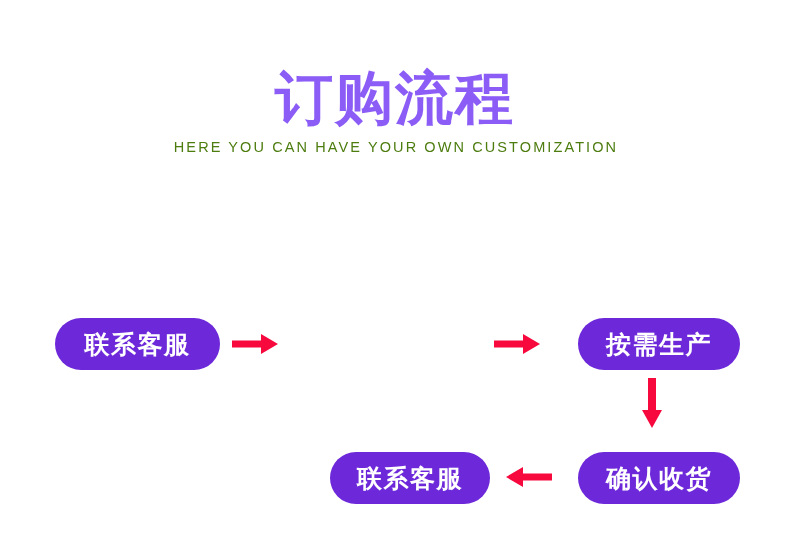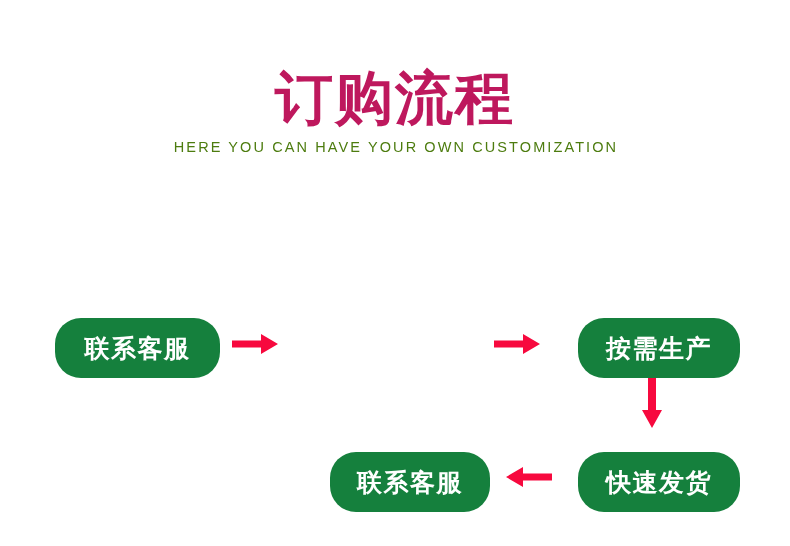--- a/index.html
+++ b/index.html
@@ -27,21 +27,21 @@
     top: 66px;
     left: 0;
     width: 790px;
     text-align: center;
   }
 
   .title-cn {
     font-size: 58px;
     line-height: 64px;
     font-weight: bold;
-    color: #be185d;
+    color: #8b5cf6;
     letter-spacing: 2px;
     margin: 0;
     font-family: "Liberation Sans", "DejaVu Sans", sans-serif;
   }
 
   .subtitle-cn {
     font-size: 31px;
     line-height: 42px;
     font-weight: bold;
     color: #2a6ae0;
@@ -65,23 +65,23 @@
   .flow {
     position: absolute;
     top: 300px;
     left: 0;
     width: 790px;
     height: 246px;
   }
 
   .pill {
     position: absolute;
-    height: 60px;
+    height: 52px;
     border-radius: 26px;
-    background: #15803d;
+    background: #6d28d9;
     color: #ffffff;
     display: flex;
     align-items: center;
     justify-content: center;
     font-size: 25px;
     font-weight: bold;
     letter-spacing: 1.5px;
     box-sizing: border-box;
     white-space: nowrap;
   }
@@ -141,16 +141,16 @@
     </div>
 
     <div class="pill pill-receipt">联系客服</div>
 
     <div class="arrow arrow-left-1">
       <svg width="46" height="24" viewBox="0 0 46 24">
         <path d="M46 8.5 H17 V2 L0 12 L17 22 V15.5 H46 Z" fill="#f7093e"></path>
       </svg>
     </div>
 
-    <div class="pill pill-shipping">快速发货</div>
+    <div class="pill pill-shipping">确认收货</div>
 
   </div>
 </div>
 
 </body></html>

